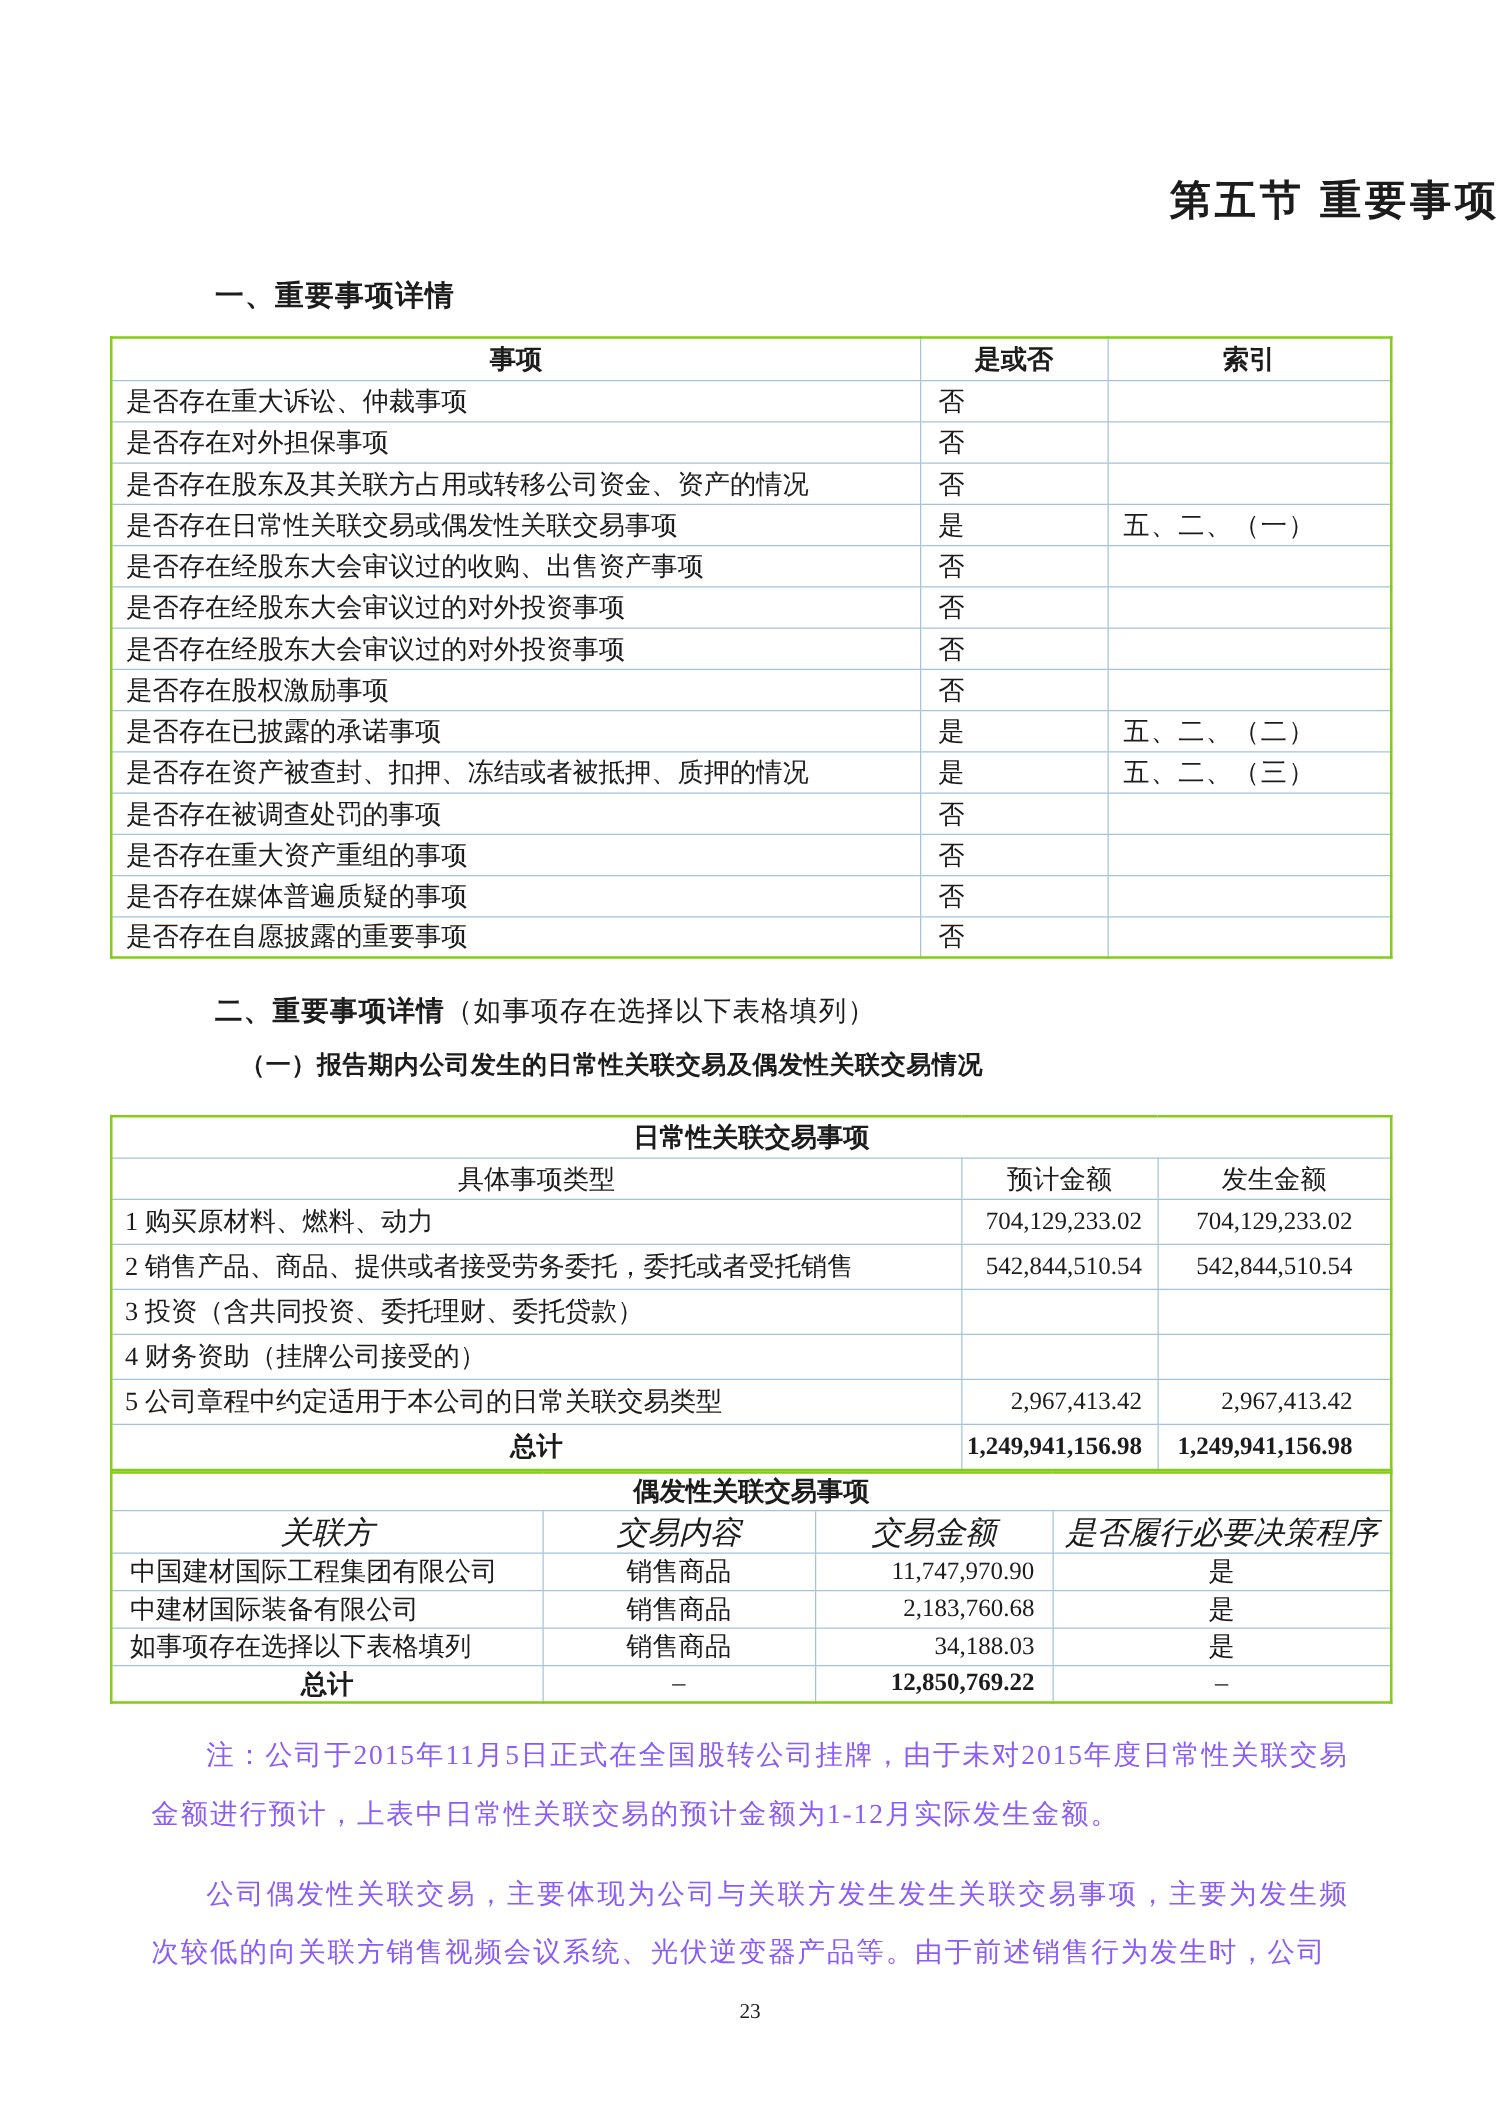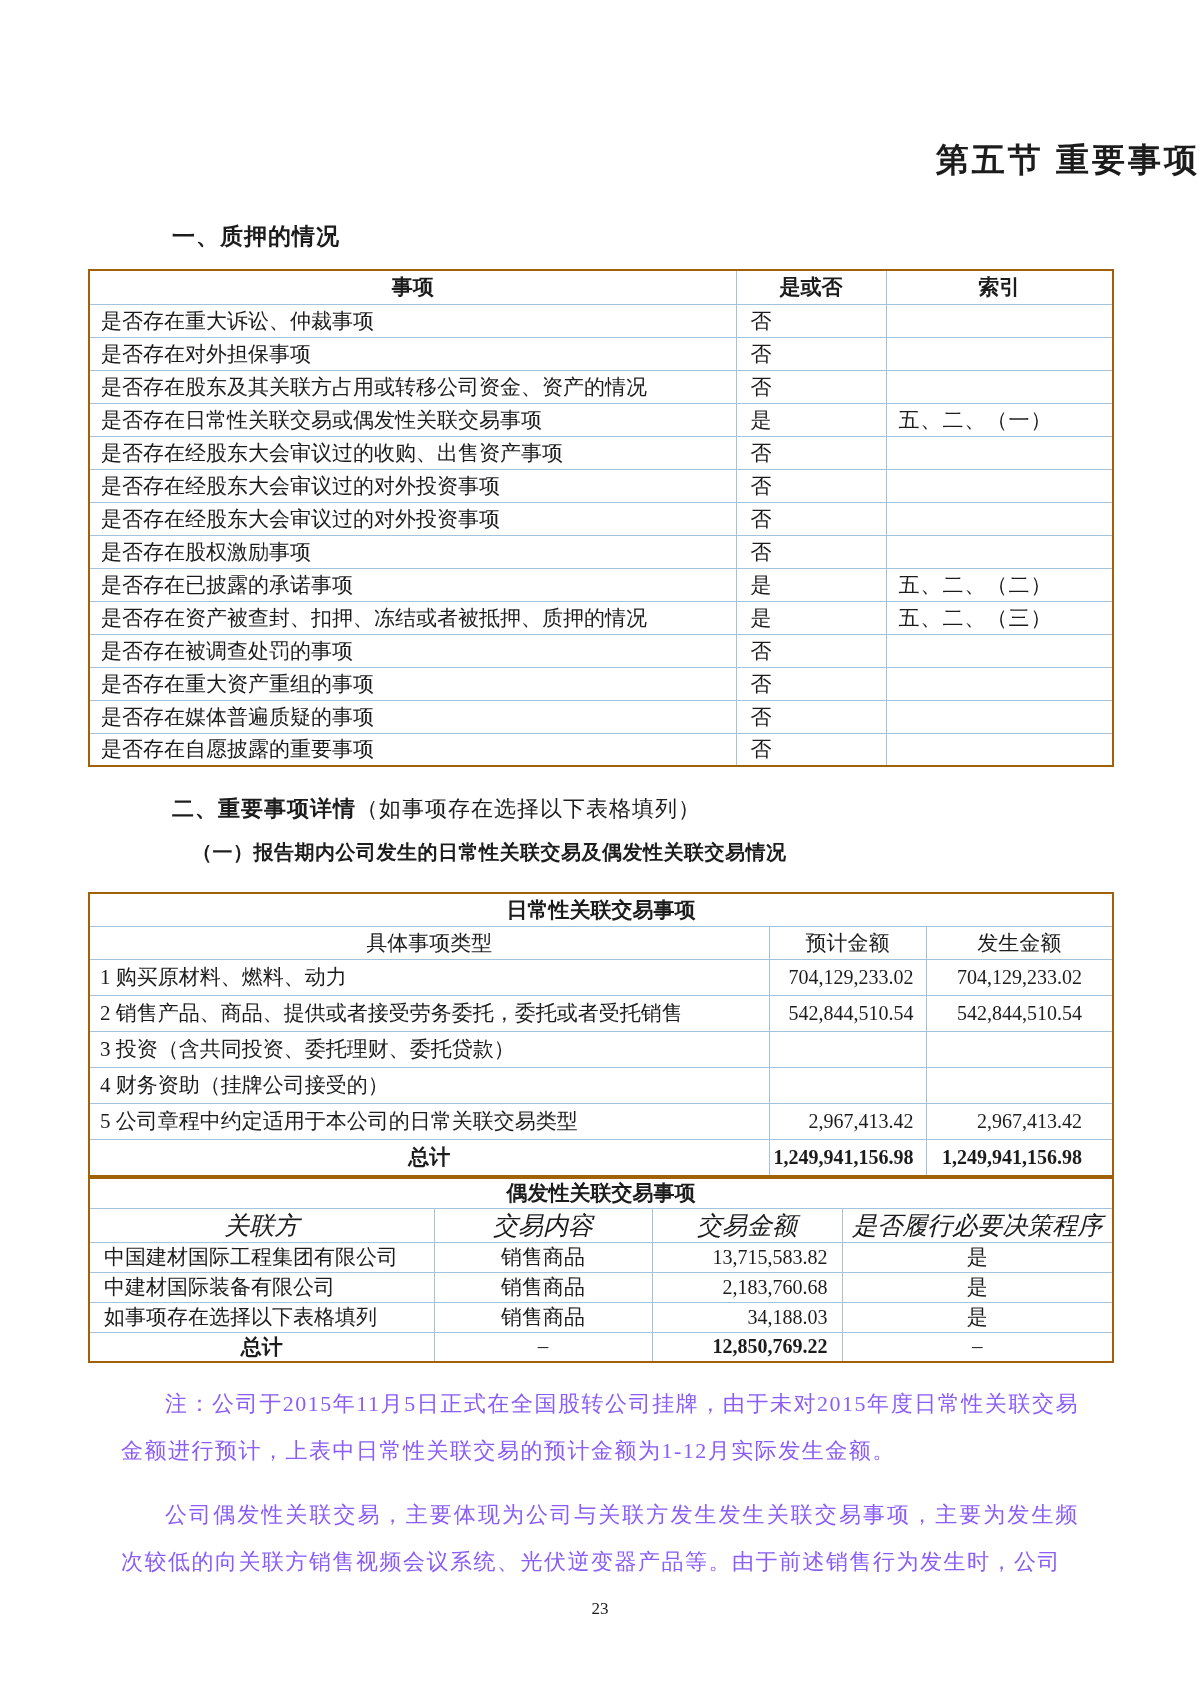--- a/index.html
+++ b/index.html
@@ -29,21 +29,21 @@
   .sec-heading-2 .normal-part { font-weight:normal; }
   .sub-heading {
     margin:15px 0 0 192px;
     font-family:"Liberation Sans","DejaVu Sans",sans-serif;
     font-weight:bold; font-size:20px; line-height:26px; letter-spacing:0.5px;
   }
 
   table.tbl {
     border-collapse:collapse; table-layout:fixed;
     margin-left:88px; width:1024px;
-    border:2px solid #a16207;
+    border:2px solid #84cc16;
   }
   table.tbl td, table.tbl th { border:1px solid #a3c3dc; overflow:hidden; white-space:nowrap; }
 
   
   .t1 { margin-top:19px; }
   .t1 th {
     height:34px; font-family:"Liberation Sans","DejaVu Sans",sans-serif;
     font-weight:bold; font-size:21px; text-align:center;
   }
   .t1 td { height:33px; font-size:21px; }
@@ -95,21 +95,21 @@
   .notes p { text-indent:2em; }
   .notes p + p { margin-top:17px; }
 
   .page-number { margin-top:14px; text-align:center; font-size:17px; }
 </style>
 </head>
 <body>
 
 <div class="doc-title">第五节 重要事项</div>
 
-<div class="sec-heading">一、质押的情况</div>
+<div class="sec-heading">一、重要事项详情</div>
 
 <table class="tbl t1">
   <colgroup>
       <col style="width:647px">
       <col style="width:150px">
       <col style="width:227px">
     </colgroup>
   <tbody>
       <tr>
     <th>事项</th>
@@ -256,21 +256,21 @@
   </tr>
   <tr>
     <td class="col-hdr">关联方</td>
     <td class="col-hdr">交易内容</td>
     <td class="col-hdr">交易金额</td>
     <td class="col-hdr">是否履行必要决策程序</td>
   </tr>
   <tr>
         <td class="c-party">中国建材国际工程集团有限公司</td>
         <td class="c-cont">销售商品</td>
-        <td class="c-amt">13,715,583.82</td>
+        <td class="c-amt">11,747,970.90</td>
         <td class="c-proc">是</td>
       </tr>
   <tr>
         <td class="c-party">中建材国际装备有限公司</td>
         <td class="c-cont">销售商品</td>
         <td class="c-amt">2,183,760.68</td>
         <td class="c-proc">是</td>
       </tr>
   <tr>
         <td class="c-party">如事项存在选择以下表格填列</td>

